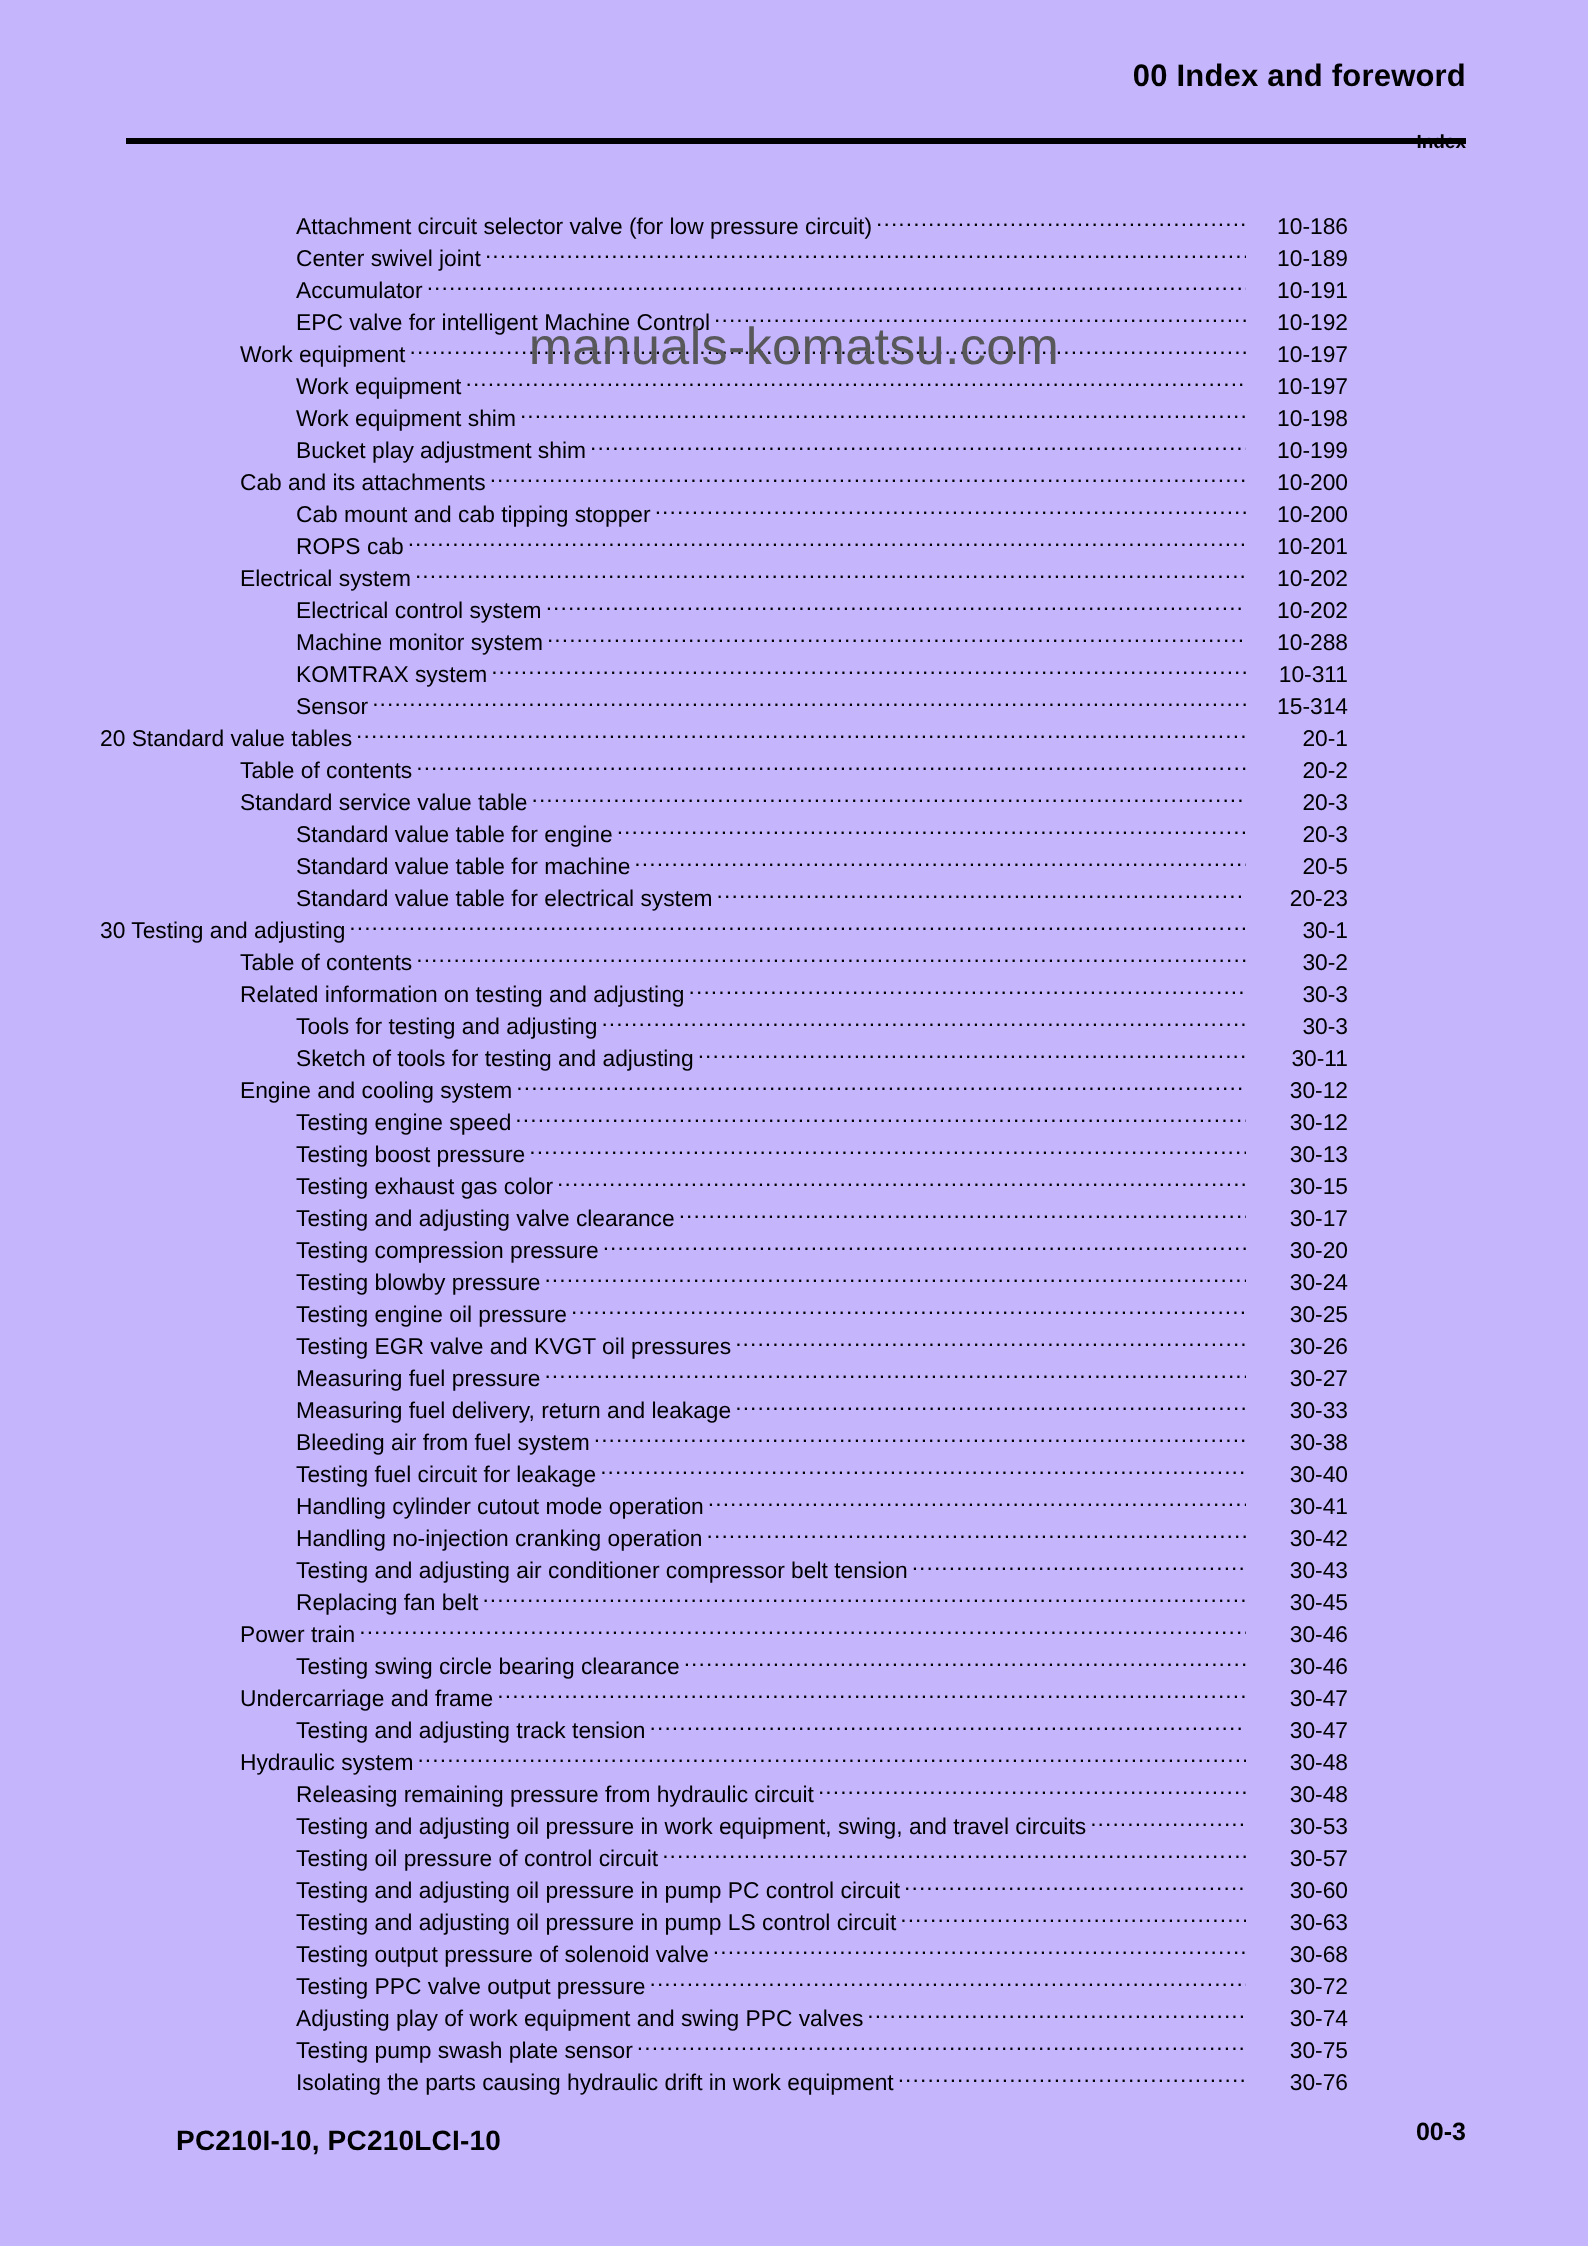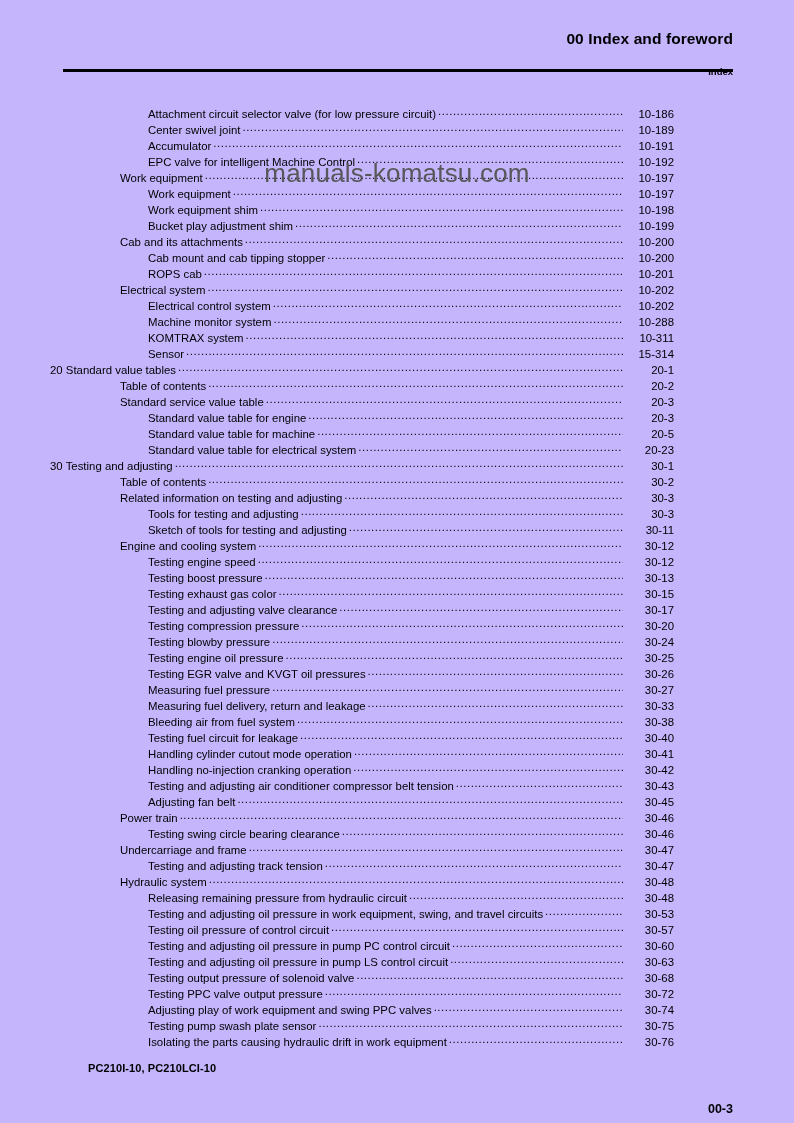--- a/index.html
+++ b/index.html
@@ -110,33 +110,32 @@
     letter-spacing: 0.2px;
     pointer-events: none;
     font-family: "Liberation Sans", "DejaVu Sans", sans-serif;
   }
 
   
   .footer-left {
     position: absolute;
     left: 88px;
     top: 1062px;
-    font-size: 11px;
+    font-size: 14px;
     font-weight: bold;
     letter-spacing: 0.1px;
     white-space: nowrap;
   }
   .footer-right {
     position: absolute;
     right: 61px;
     top: 1059px;
     font-size: 12.5px;
     font-weight: bold;
     white-space: nowrap;
-    margin-top: 43px;
   }
 </style>
 </head>
 <body>
 
 <div class="page">
 
   <div class="header">
     <div class="header-title">00 Index and foreword</div>
     <div class="header-sub">Index</div>
@@ -353,21 +352,21 @@
         <span class="label">Handling no-injection cranking operation</span>
         <span class="leader"></span>
         <span class="pageno">30-42</span>
       </div>
       <div class="toc-row lvl3">
         <span class="label">Testing and adjusting air conditioner compressor belt tension</span>
         <span class="leader"></span>
         <span class="pageno">30-43</span>
       </div>
       <div class="toc-row lvl3">
-        <span class="label">Adjusting fan belt</span>
+        <span class="label">Replacing fan belt</span>
         <span class="leader"></span>
         <span class="pageno">30-45</span>
       </div>
       <div class="toc-row lvl2">
         <span class="label">Power train</span>
         <span class="leader"></span>
         <span class="pageno">30-46</span>
       </div>
       <div class="toc-row lvl3">
         <span class="label">Testing swing circle bearing clearance</span>

